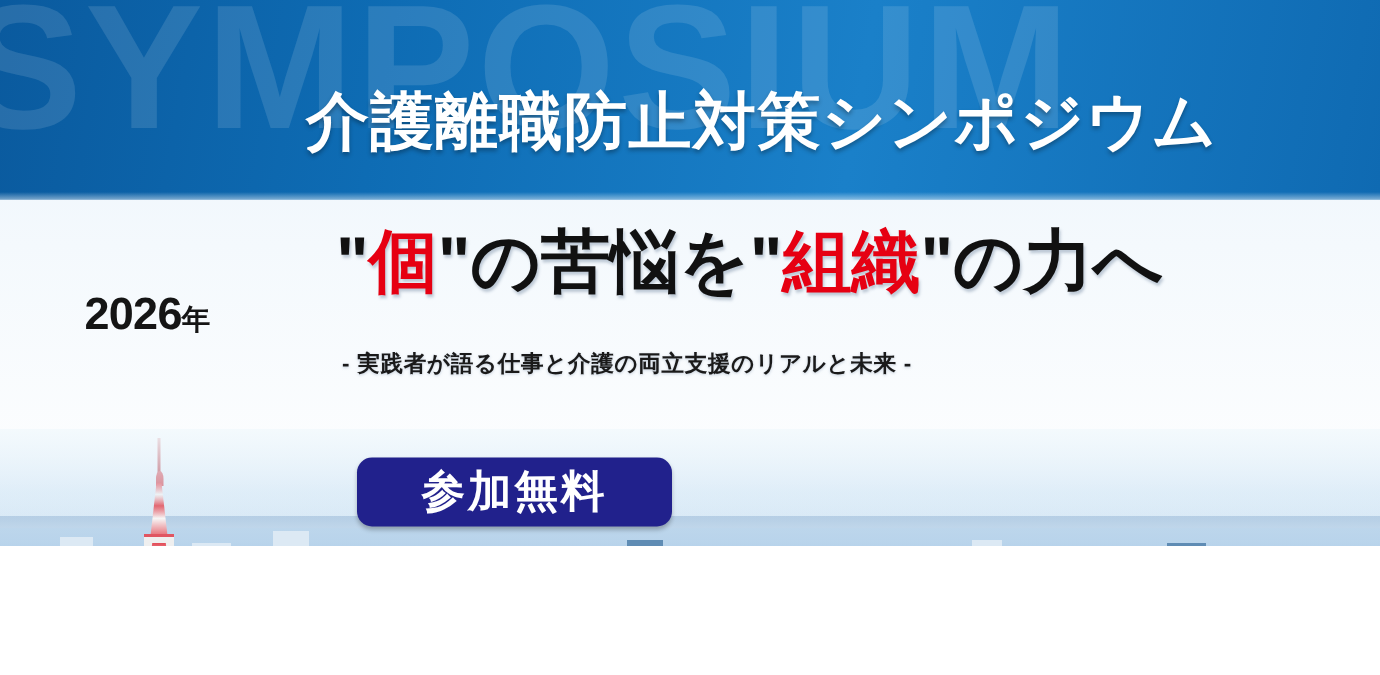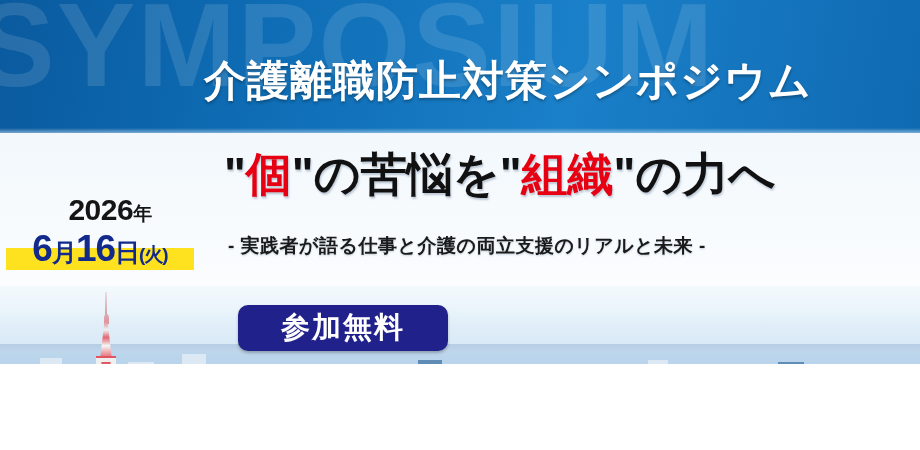--- a/index.html
+++ b/index.html
@@ -83,21 +83,21 @@
     position:absolute;left:224px;top:150px;
     font-size:46px;font-weight:bold;color:#111111;letter-spacing:0px;
     white-space:nowrap;line-height:1.05;
     text-shadow:1px 2px 2px rgba(120,140,165,.45);
   }
   .headline .red{color:#e60012;}
   .headline .qt{color:#111111;}
 
   .subtitle{
     position:absolute;left:228px;top:233px;
-    font-size:19px;font-weight:bold;color:#1a1a1a;white-space:nowrap;
+    font-size:15px;font-weight:bold;color:#1a1a1a;white-space:nowrap;
     letter-spacing:.5px;
     text-shadow:0 1px 2px rgba(130,150,175,.45);
   }
 
   
   .medal{position:absolute;left:10px;top:48px;width:186px;height:130px;}
   .medal .dome{
     position:absolute;left:22px;top:0;width:142px;height:104px;
     border-radius:71px 71px 8px 8px;
     background:linear-gradient(135deg,#d7a43a 0%,#f6e08a 18%,#c8952c 42%,#efd27a 62%,#b8861f 86%,#e3c15e 100%);
@@ -125,21 +125,21 @@
     clip-path:polygon(0 0,100% 0,100% 78%,50% 100%,0 78%);
     box-shadow:0 1px 2px rgba(0,0,0,.25);
   }
   .medal .edition{
     position:absolute;left:22px;top:26px;width:142px;text-align:center;
     font-size:27px;font-weight:bold;color:#c8102e;letter-spacing:0px;
   }
 
   
   .date-year{
-    position:absolute;left:12px;top:193px;width:196px;text-align:center;
+    position:absolute;left:0;top:193px;width:196px;text-align:center;
     font-size:30px;font-weight:bold;color:#151515;letter-spacing:-.5px;
   }
   .date-year .suffix{font-size:19px;}
   .date-line{
     position:absolute;left:0;top:228px;width:200px;height:46px;
   }
   .date-hl{
     position:absolute;left:6px;top:20px;width:188px;height:22px;background:#ffe21f;
   }
   .date-main{
@@ -272,23 +272,19 @@
 
   <div class="main-title">介護離職防止対策シンポジウム</div>
 
   <div class="headline"><span class="qt">"</span><span class="red">個</span><span class="qt">"</span><span>の苦悩を</span><span class="qt">"</span><span class="red">組織</span><span class="qt">"</span><span>の力へ</span></div>
 
   <div class="subtitle">- 実践者が語る仕事と介護の両立支援のリアルと未来 -</div>
 
 
   <div class="date-year"><span>2026</span><span class="suffix">年</span></div>
 
-  <div class="date-line">
-    <div class="date-hl"></div>
-    <div class="date-main"><span>6</span><span class="md">月</span><span>16</span><span class="md">日</span><span class="dow">(火)</span></div>
-  </div>
 
   <div class="free-badge">
     <span>参加無料</span>
   </div>
 
 
 </div>
 
 </body></html>

